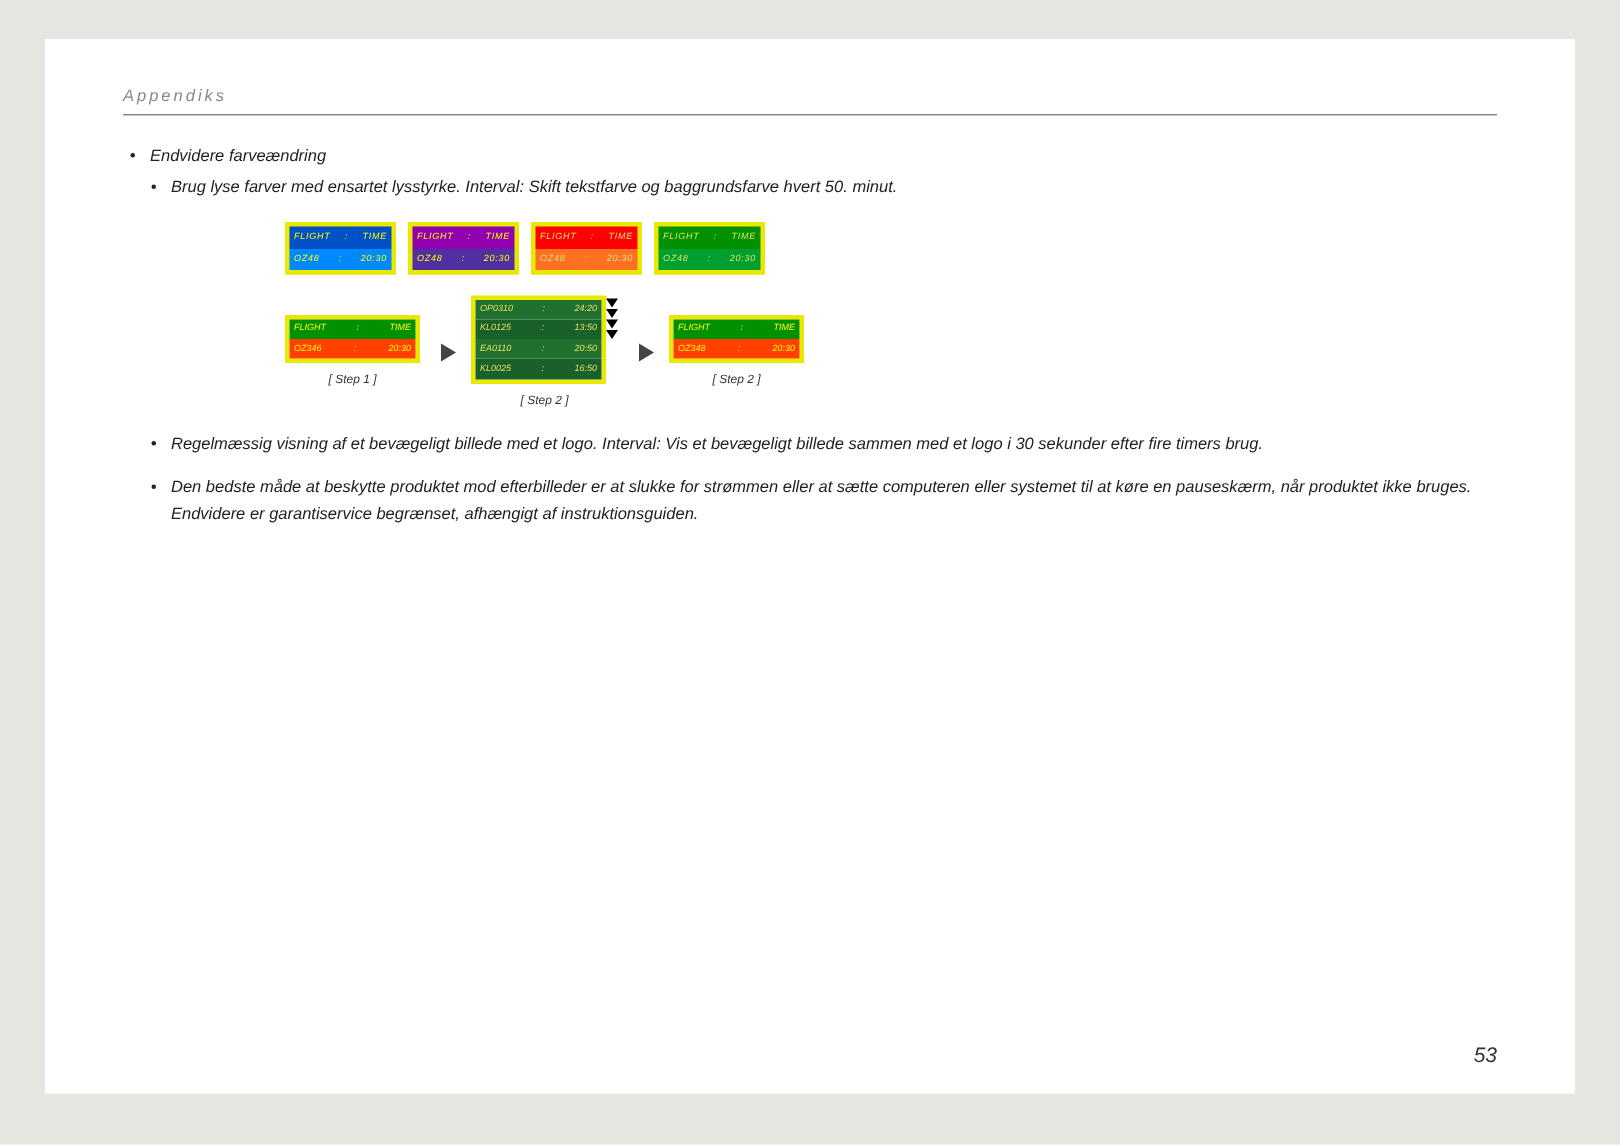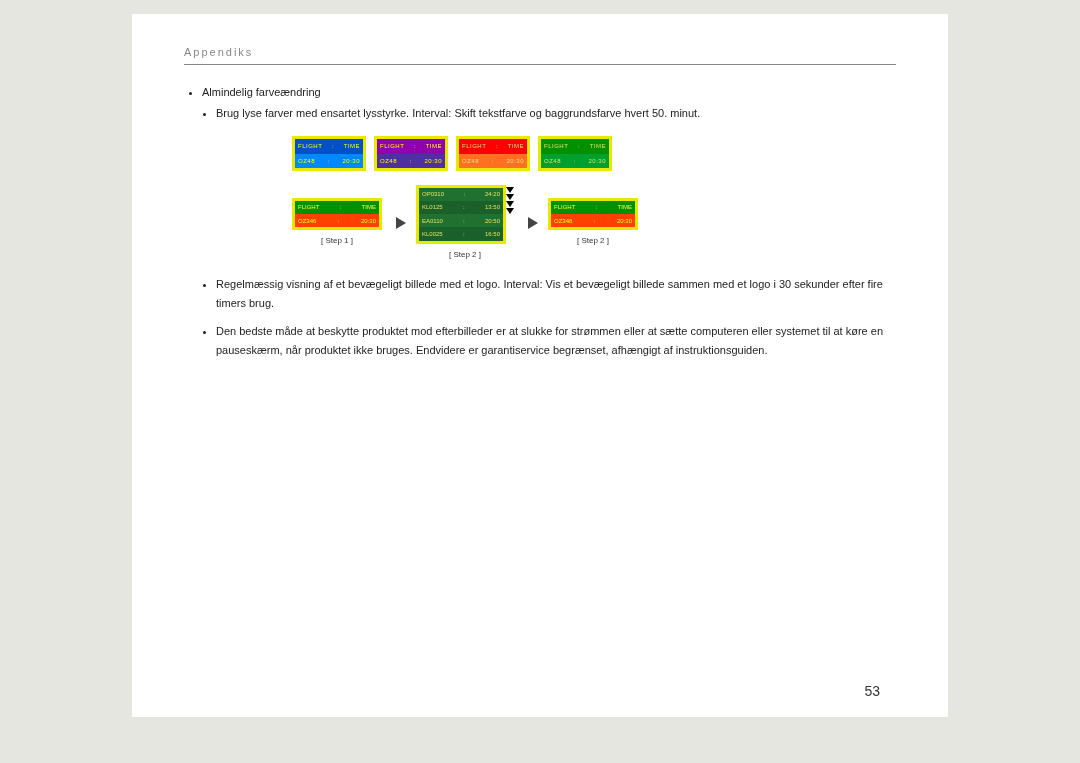--- a/index.html
+++ b/index.html
@@ -5,26 +5,27 @@
   body {
     margin: 0;
     padding: 0;
     background: #e5e6e0;
     font-family: Arial, Helvetica, sans-serif;
     font-size: 11px;
     color: #222;
   }
   .page {
     background: #ffffff;
-    width: 816px;
+    width: 1020px;
     height: 703px;
-    margin: 14px auto;
+    margin: 26px auto;
     position: relative;
     padding: 32px 52px 0 52px;
     box-sizing: border-box;
+    font-style: italic;
   }
   .header {
     border-bottom: 1px solid #888;
     padding-bottom: 6px;
     margin-bottom: 18px;
   }
   .header-title {
     color: #888;
     font-size: 11px;
     letter-spacing: 2px;
@@ -95,37 +96,37 @@
   .arrow-r {
     width:0;height:0;border-top:6px solid transparent;border-bottom:6px solid transparent;border-left:10px solid #444;
     margin-left:4px;
   }
   .triple-arrows { display:flex; flex-direction:column; gap:1px; margin-top:2px;}
   .arrow-d {
     width:0;height:0;border-left:4px solid transparent;border-right:4px solid transparent;border-top:6px solid #000;
   }
   .page-num {
     position: absolute;
-    right: 68px;
+    right: 52px;
     bottom: 18px;
     font-size: 14px;
     color: #333;
   }
 </style>
 </head>
 <body>
 
 <div class="page">
   <div class="header">
     <span class="header-title">Appendiks</span>
   </div>
 
   <ul class="main">
     <li>
-      <span>Almindelig farveændring</span>
+      <span>Endvidere farveændring</span>
       <ul class="sub">
         <li>Brug lyse farver med ensartet lysstyrke. Interval: Skift tekstfarve og baggrundsfarve hvert 50. minut.</li>
       </ul>
 
       
       <div class="fig-row">
         <div class="board b1">
           <div class="hdr">
               <span>FLIGHT</span>
               <span>:</span>

